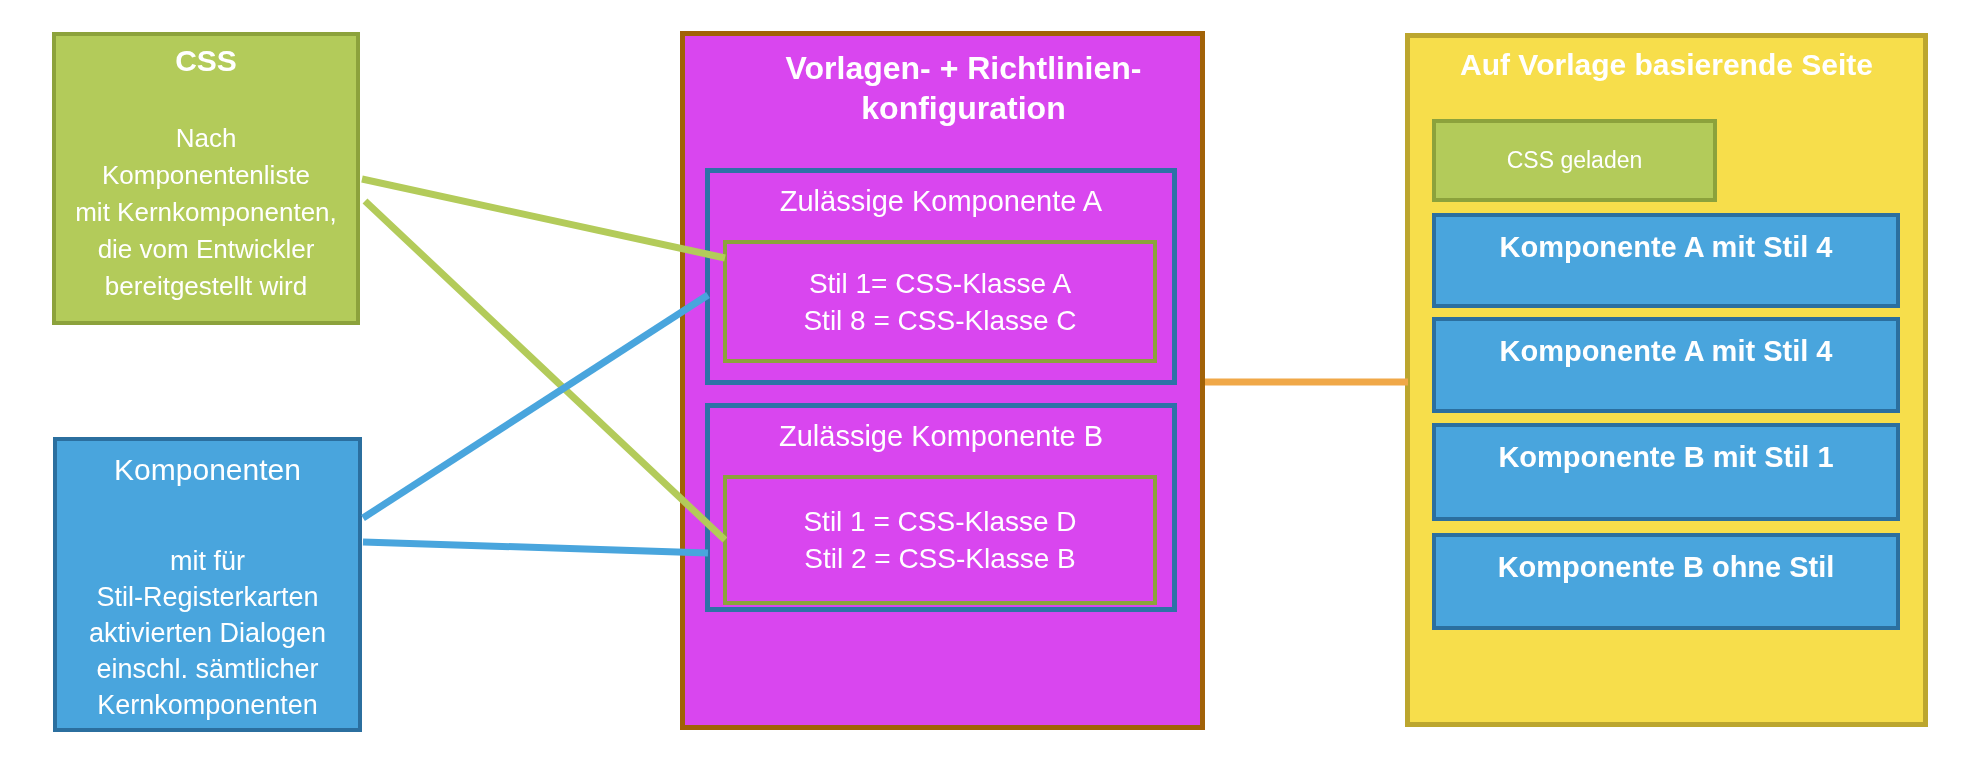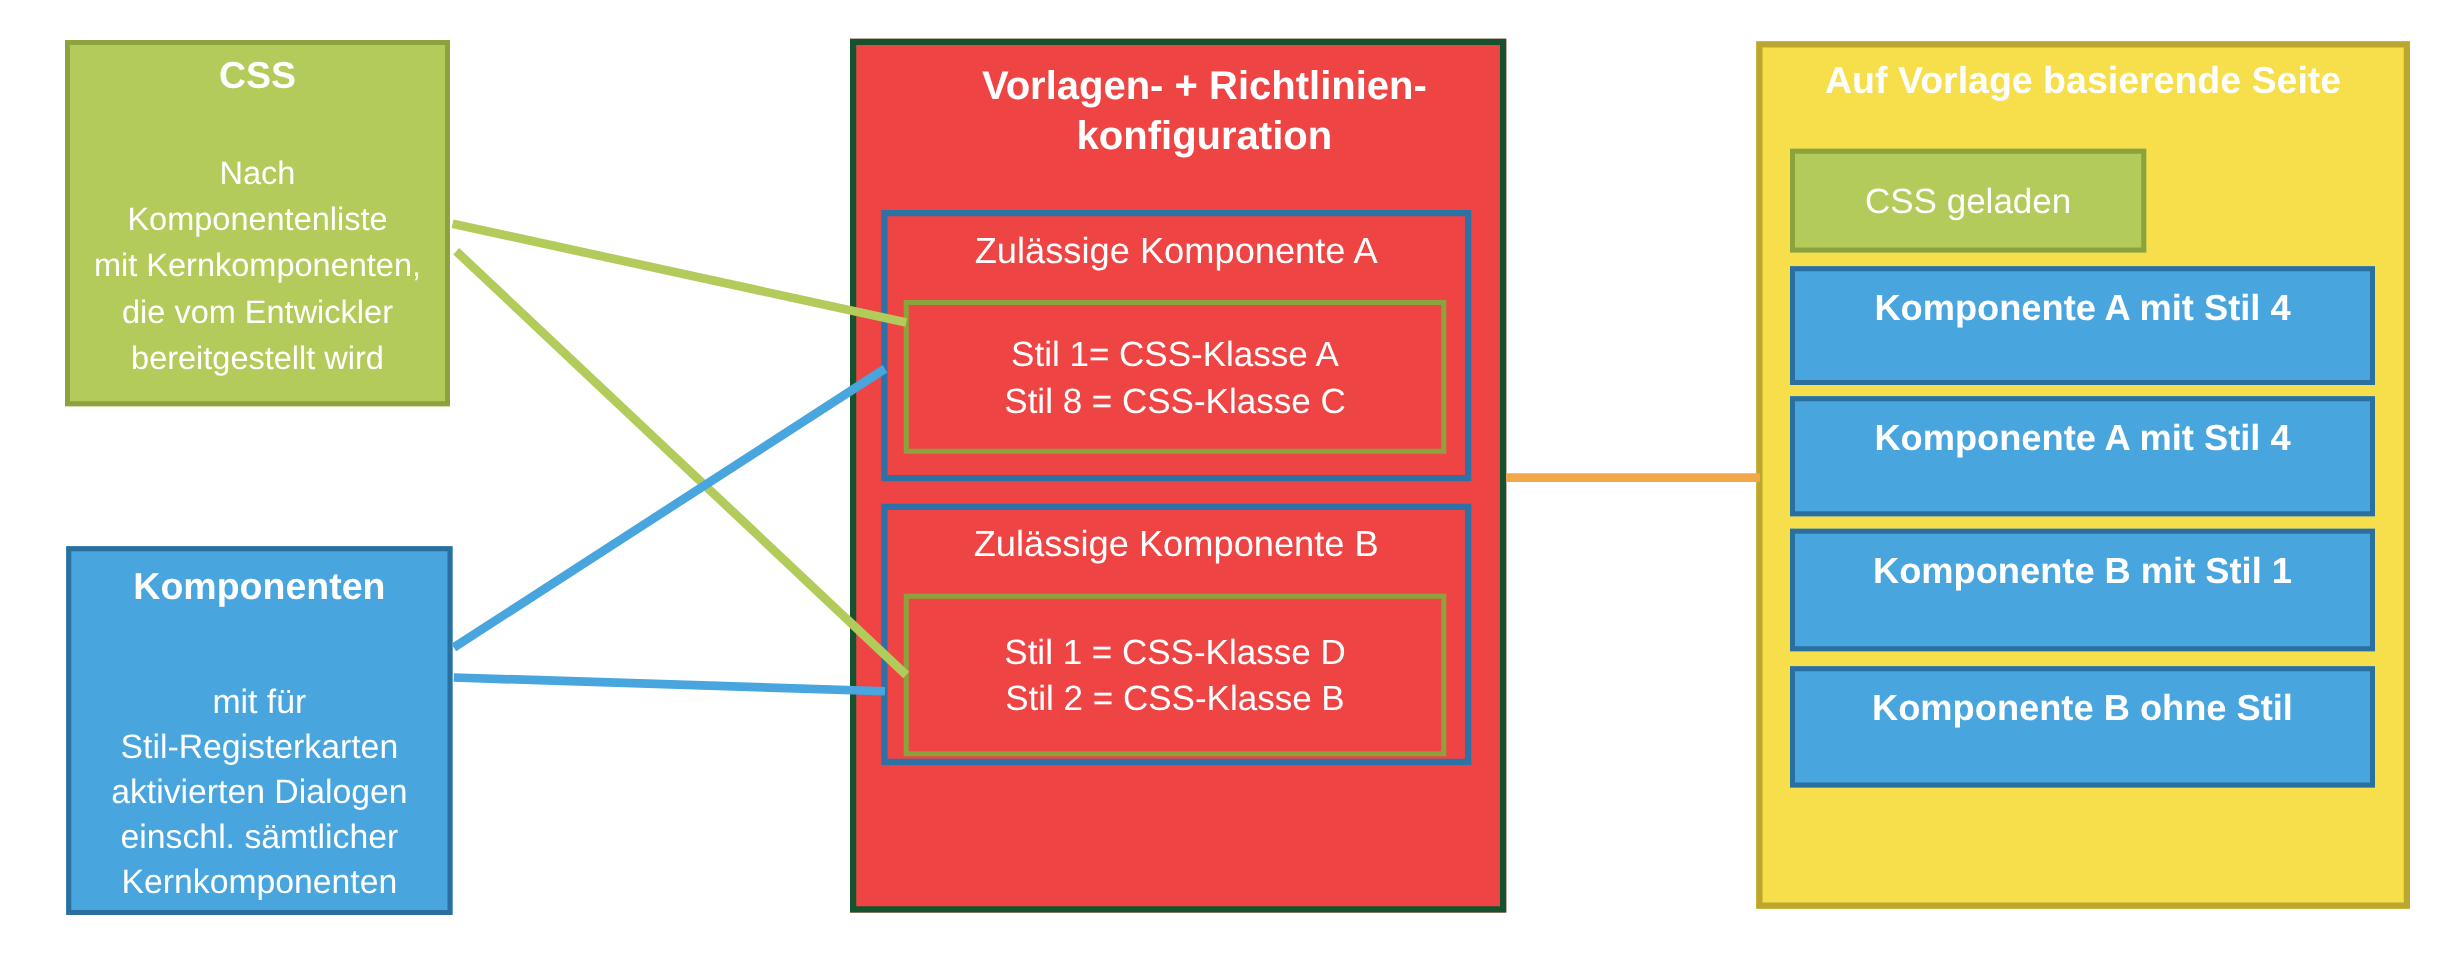--- a/index.html
+++ b/index.html
@@ -20,27 +20,27 @@
     left:52px;top:32px;width:308px;height:293px;
     background:#B3CB5A;border:4px solid #8CA23C;
   }
   #css-box .box-title{margin-top:8px;font-size:30px;font-weight:bold;}
   #css-box .box-body{margin-top:42px;font-size:26px;line-height:37px;}
 
   #components-box{
     left:53px;top:437px;width:309px;height:295px;
     background:#49A5DD;border:4px solid #2B6F9F;
   }
-  #components-box .box-title{margin-top:12px;font-size:30px;font-weight:bold;}
+  #components-box .box-title{margin-top:12px;font-size:30px;font-weight:normal;}
   #components-box .box-body{margin-top:56px;font-size:27px;line-height:36px;}
 
   
   #config-box{
     left:680px;top:31px;width:525px;height:699px;
-    background:#ef4444;border:5px solid #14532d;padding-left:42px;
+    background:#d946ef;border:5px solid #a16207;padding-left:42px;
   }
   #config-title{
     margin:12px auto 0 auto;max-width:470px;
     font-size:32px;font-weight:bold;line-height:40px;text-align:center;
   }
   .allowed-box{border:5px solid #2D72A7;background:transparent;}
   #component-a{left:705px;top:168px;width:472px;height:217px;}
   #component-b{left:705px;top:403px;width:472px;height:209px;}
   .allowed-title{margin-top:12px;font-size:29px;text-align:center;}
   .styles-box{
@@ -57,21 +57,21 @@
     background:#F7DE4B;border:5px solid #BCA62E;
   }
   #page-title{
     margin-top:10px;font-size:30px;font-weight:bold;
     text-align:center;white-space:nowrap;
   }
   #css-loaded-box{
     left:1432px;top:119px;width:285px;height:83px;
     background:#B3CB5A;border:4px solid #8CA23C;
     display:flex;align-items:center;justify-content:center;
-    font-size:28px;
+    font-size:23px;
   }
   .page-row{
     left:1432px;width:468px;height:95px;
     background:#49A5DD;border:4px solid #2B6F9F;
     font-size:29px;font-weight:bold;text-align:center;
     padding-top:14px;
   }
   #page-row-0{top:213px;}
   #page-row-1{top:317px;height:96px;}
   #page-row-2{top:423px;height:98px;}

